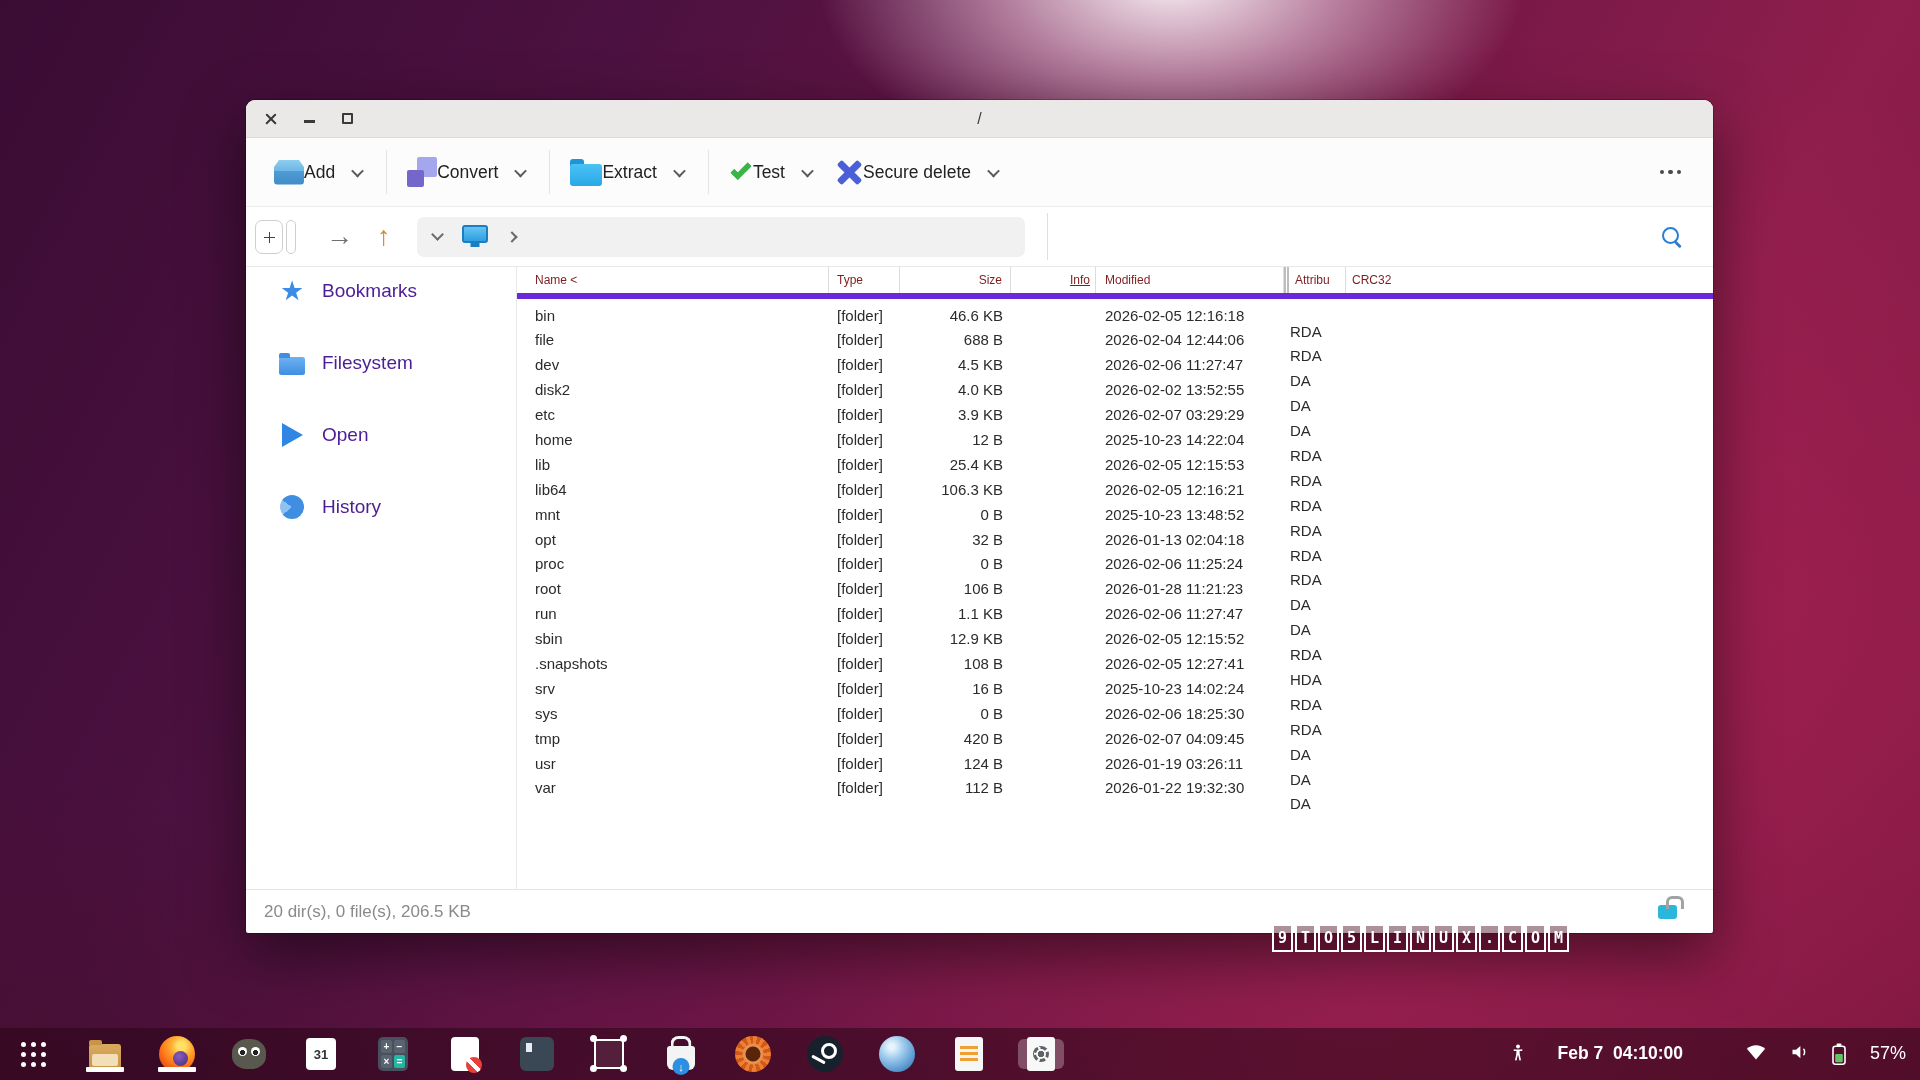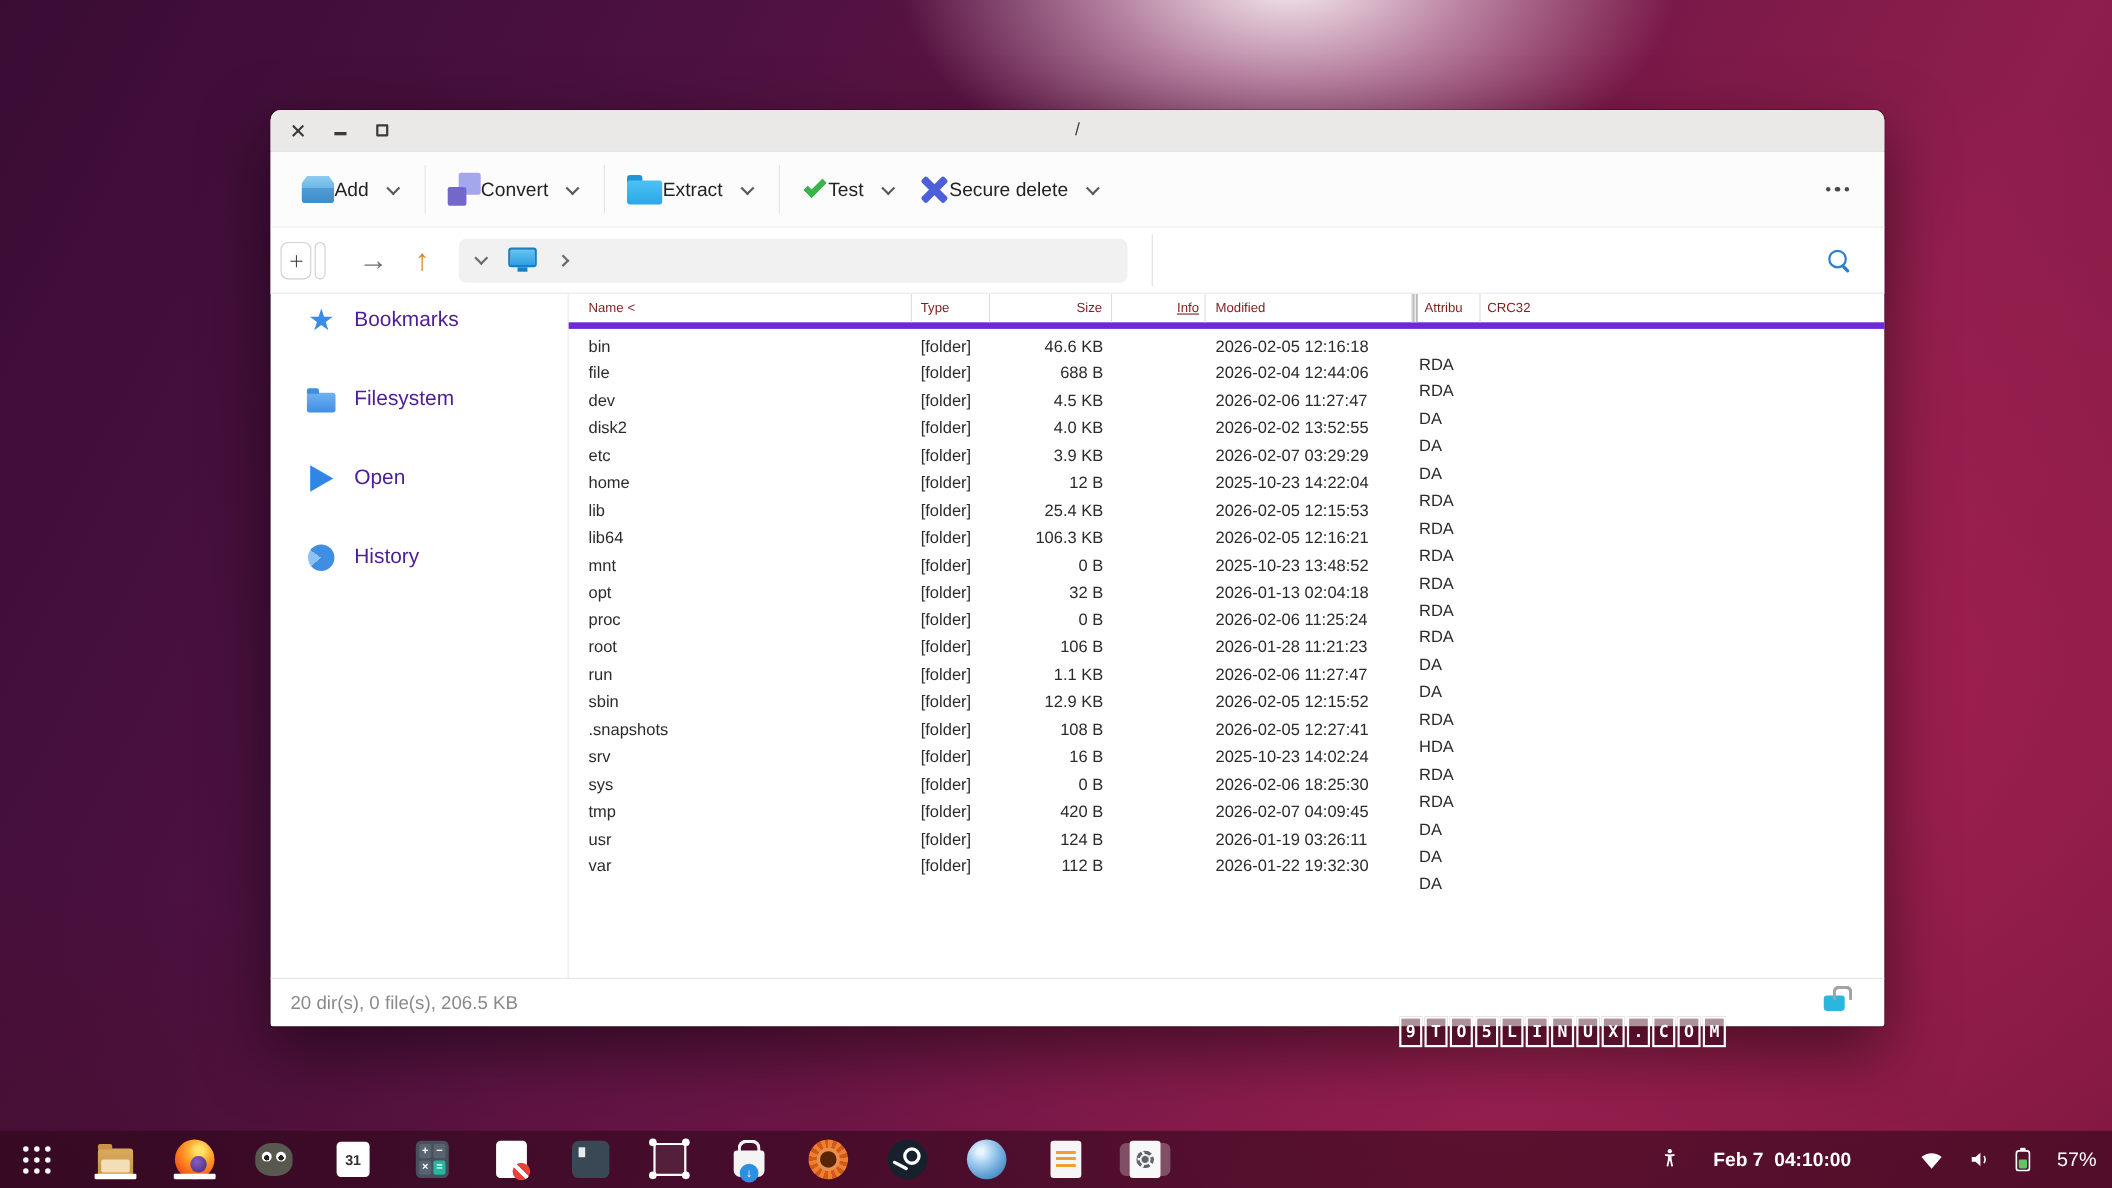--- a/index.html
+++ b/index.html
@@ -193,21 +193,21 @@
   .i-steam::after{ content:""; position:absolute; left:4px; bottom:11px; width:15px; height:3px; background:#fff; border-radius:2px; transform:rotate(28deg); }
   .i-sphere{ width:36px; height:36px; border-radius:50%;
     background:radial-gradient(circle at 35% 30%,#e8f4fc 0 8%,#9ecbee 35%,#5494cc 72%,#3a6ea8 100%); }
   .i-arch{ width:28px; height:34px; background:#f6f6f6; border-radius:3px; position:relative; }
   .i-arch::before{ content:""; position:absolute; left:5px; right:5px; top:9px; height:15px;
     background:repeating-linear-gradient(180deg,#f0a030 0 3px,#f6f6f6 3px 6px); }
   .i-gear-doc{ width:28px; height:34px; background:#f8f8f8; border-radius:3px; display:flex; align-items:center; justify-content:center; }
   .gear{ width:16px; height:16px; border:3.5px dashed #5f6368; border-radius:50%;
     background:radial-gradient(circle,#5f6368 0 3px,transparent 3.5px); }
 
-  .tray{ margin-left:auto; display:flex; align-items:center; gap:22px; padding-right:14px; }
+  .tray{ margin-left:auto; display:flex; gap:22px; padding-right:14px; }
   .tray svg{ display:block; }
   .clock{ color:#fff; font-weight:bold; font-size:17.5px; white-space:pre; margin:0 14px 0 8px; }
   .wifi-wrap{ margin-left:26px; }
   .pct{ color:#fff; font-weight:normal; font-size:18px; margin-left:2px; }
 </style>
 </head>
 <body>
 
 <div class="desktop">
 

